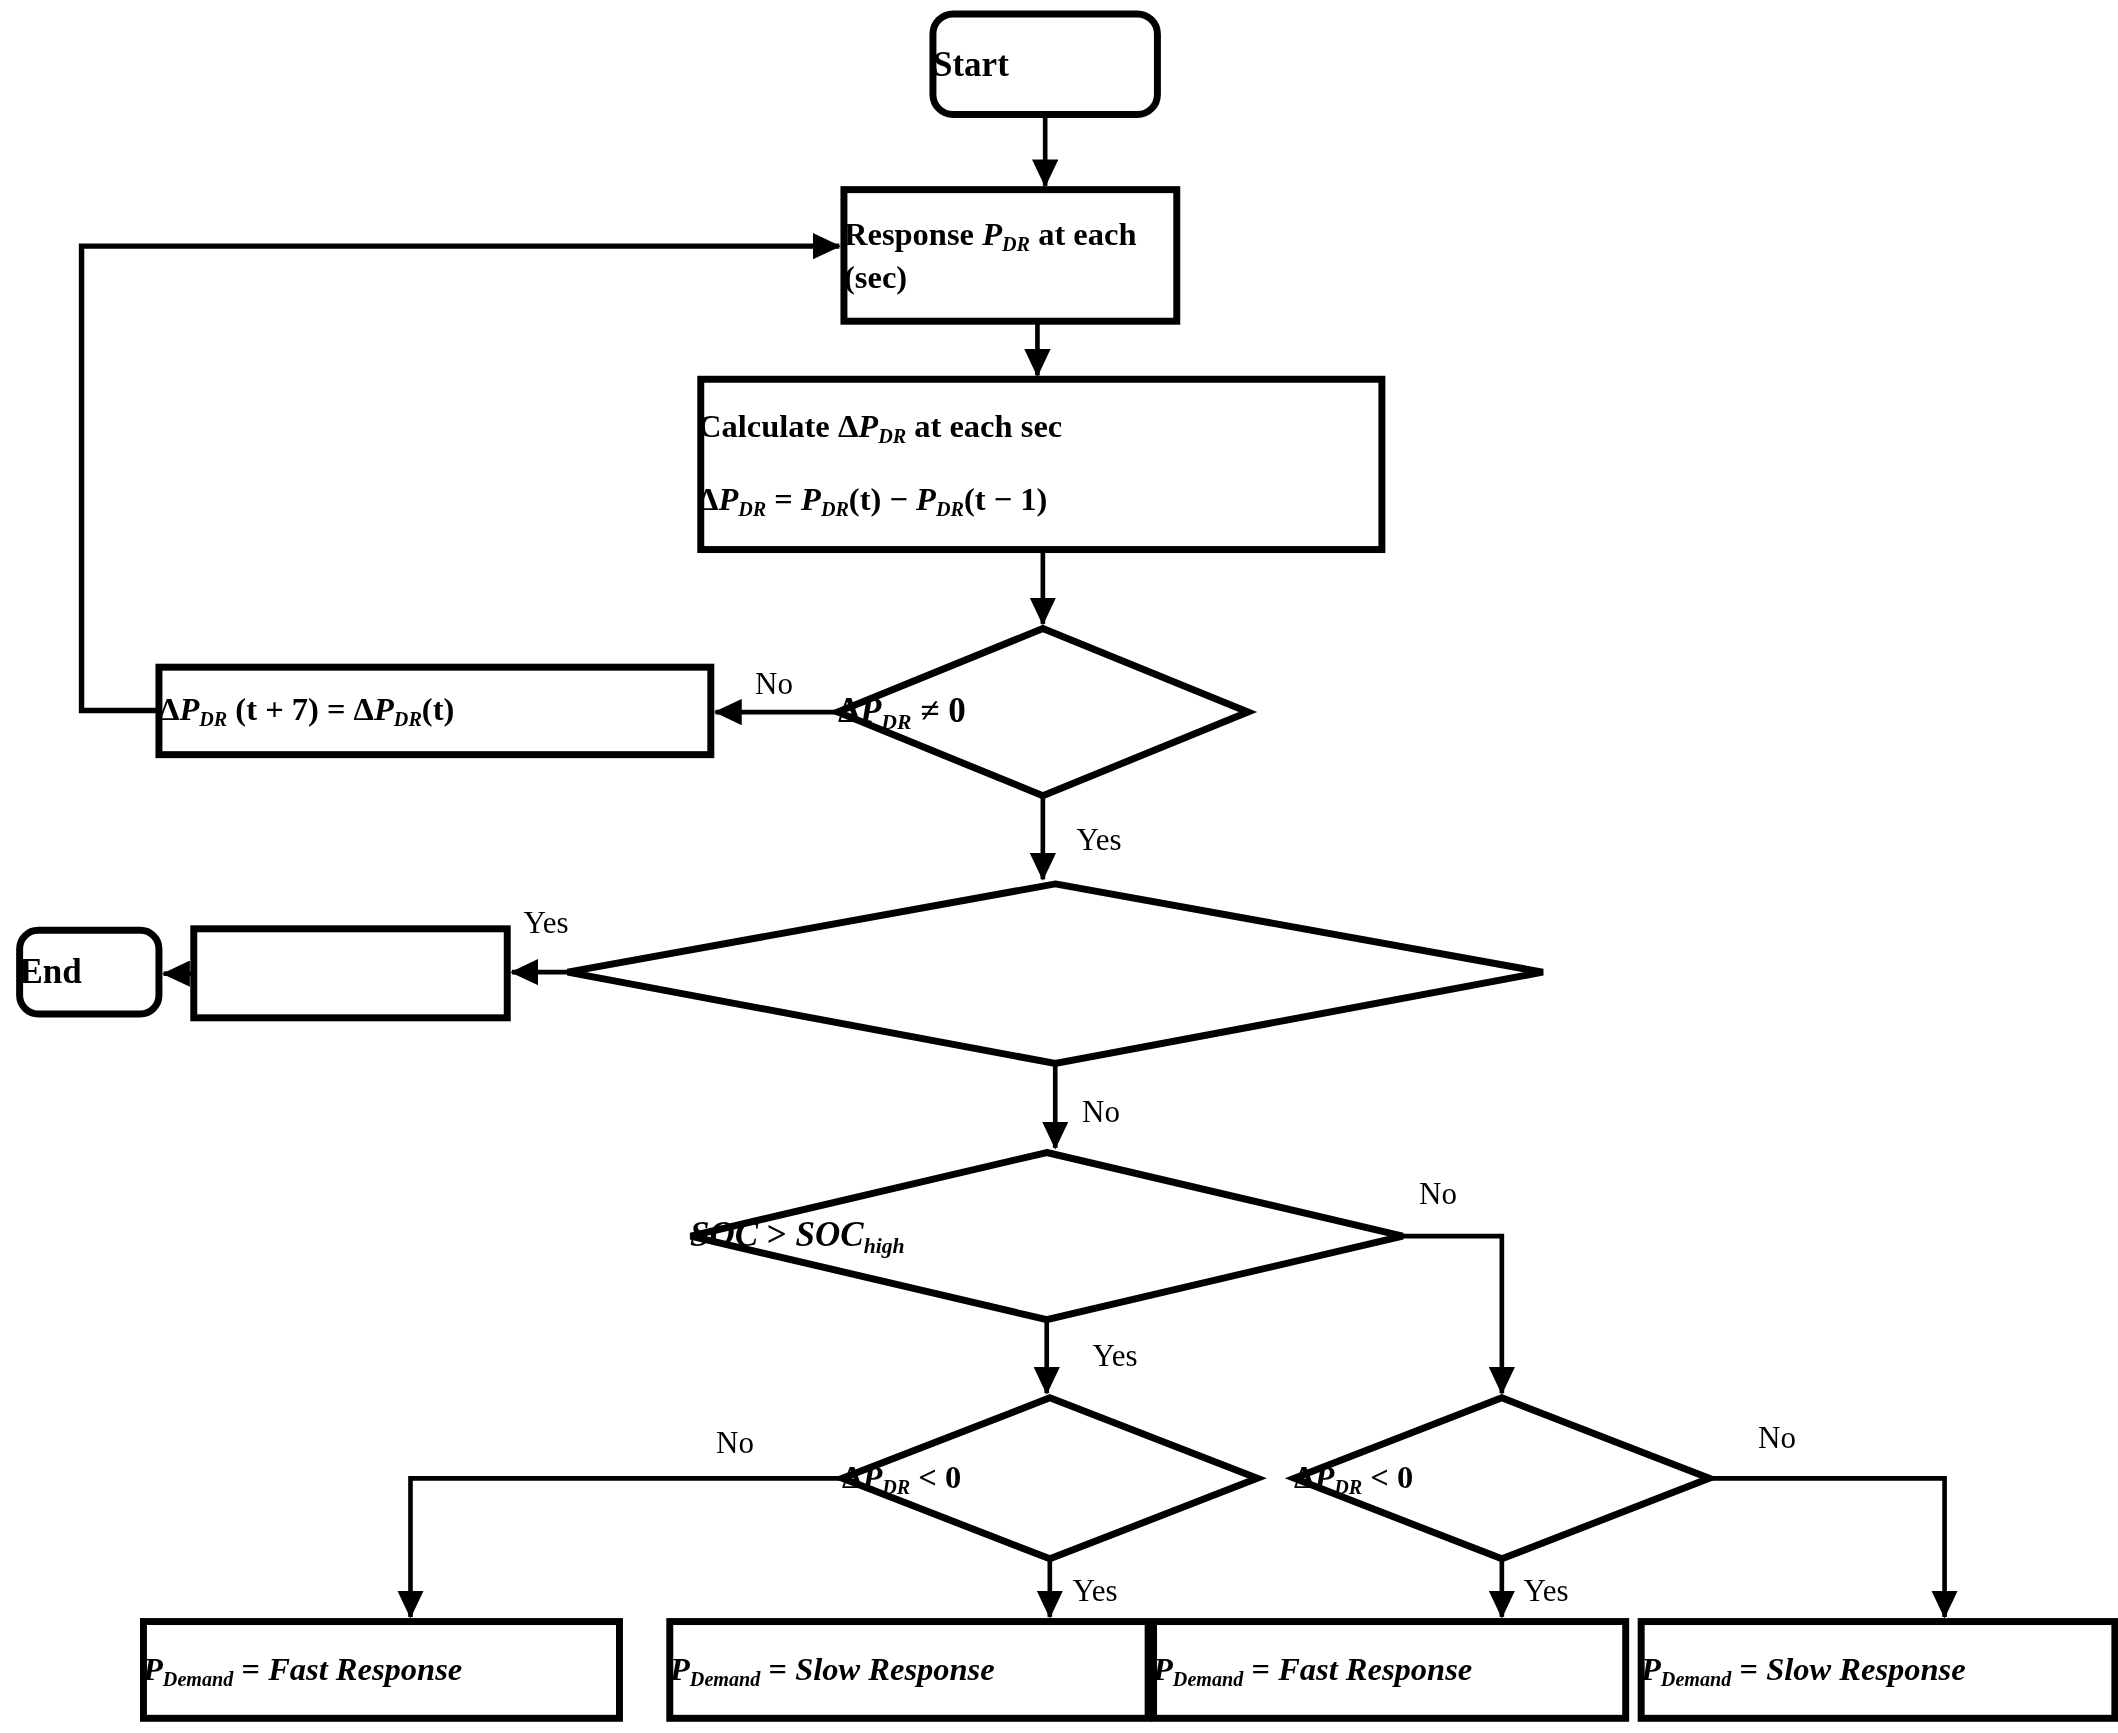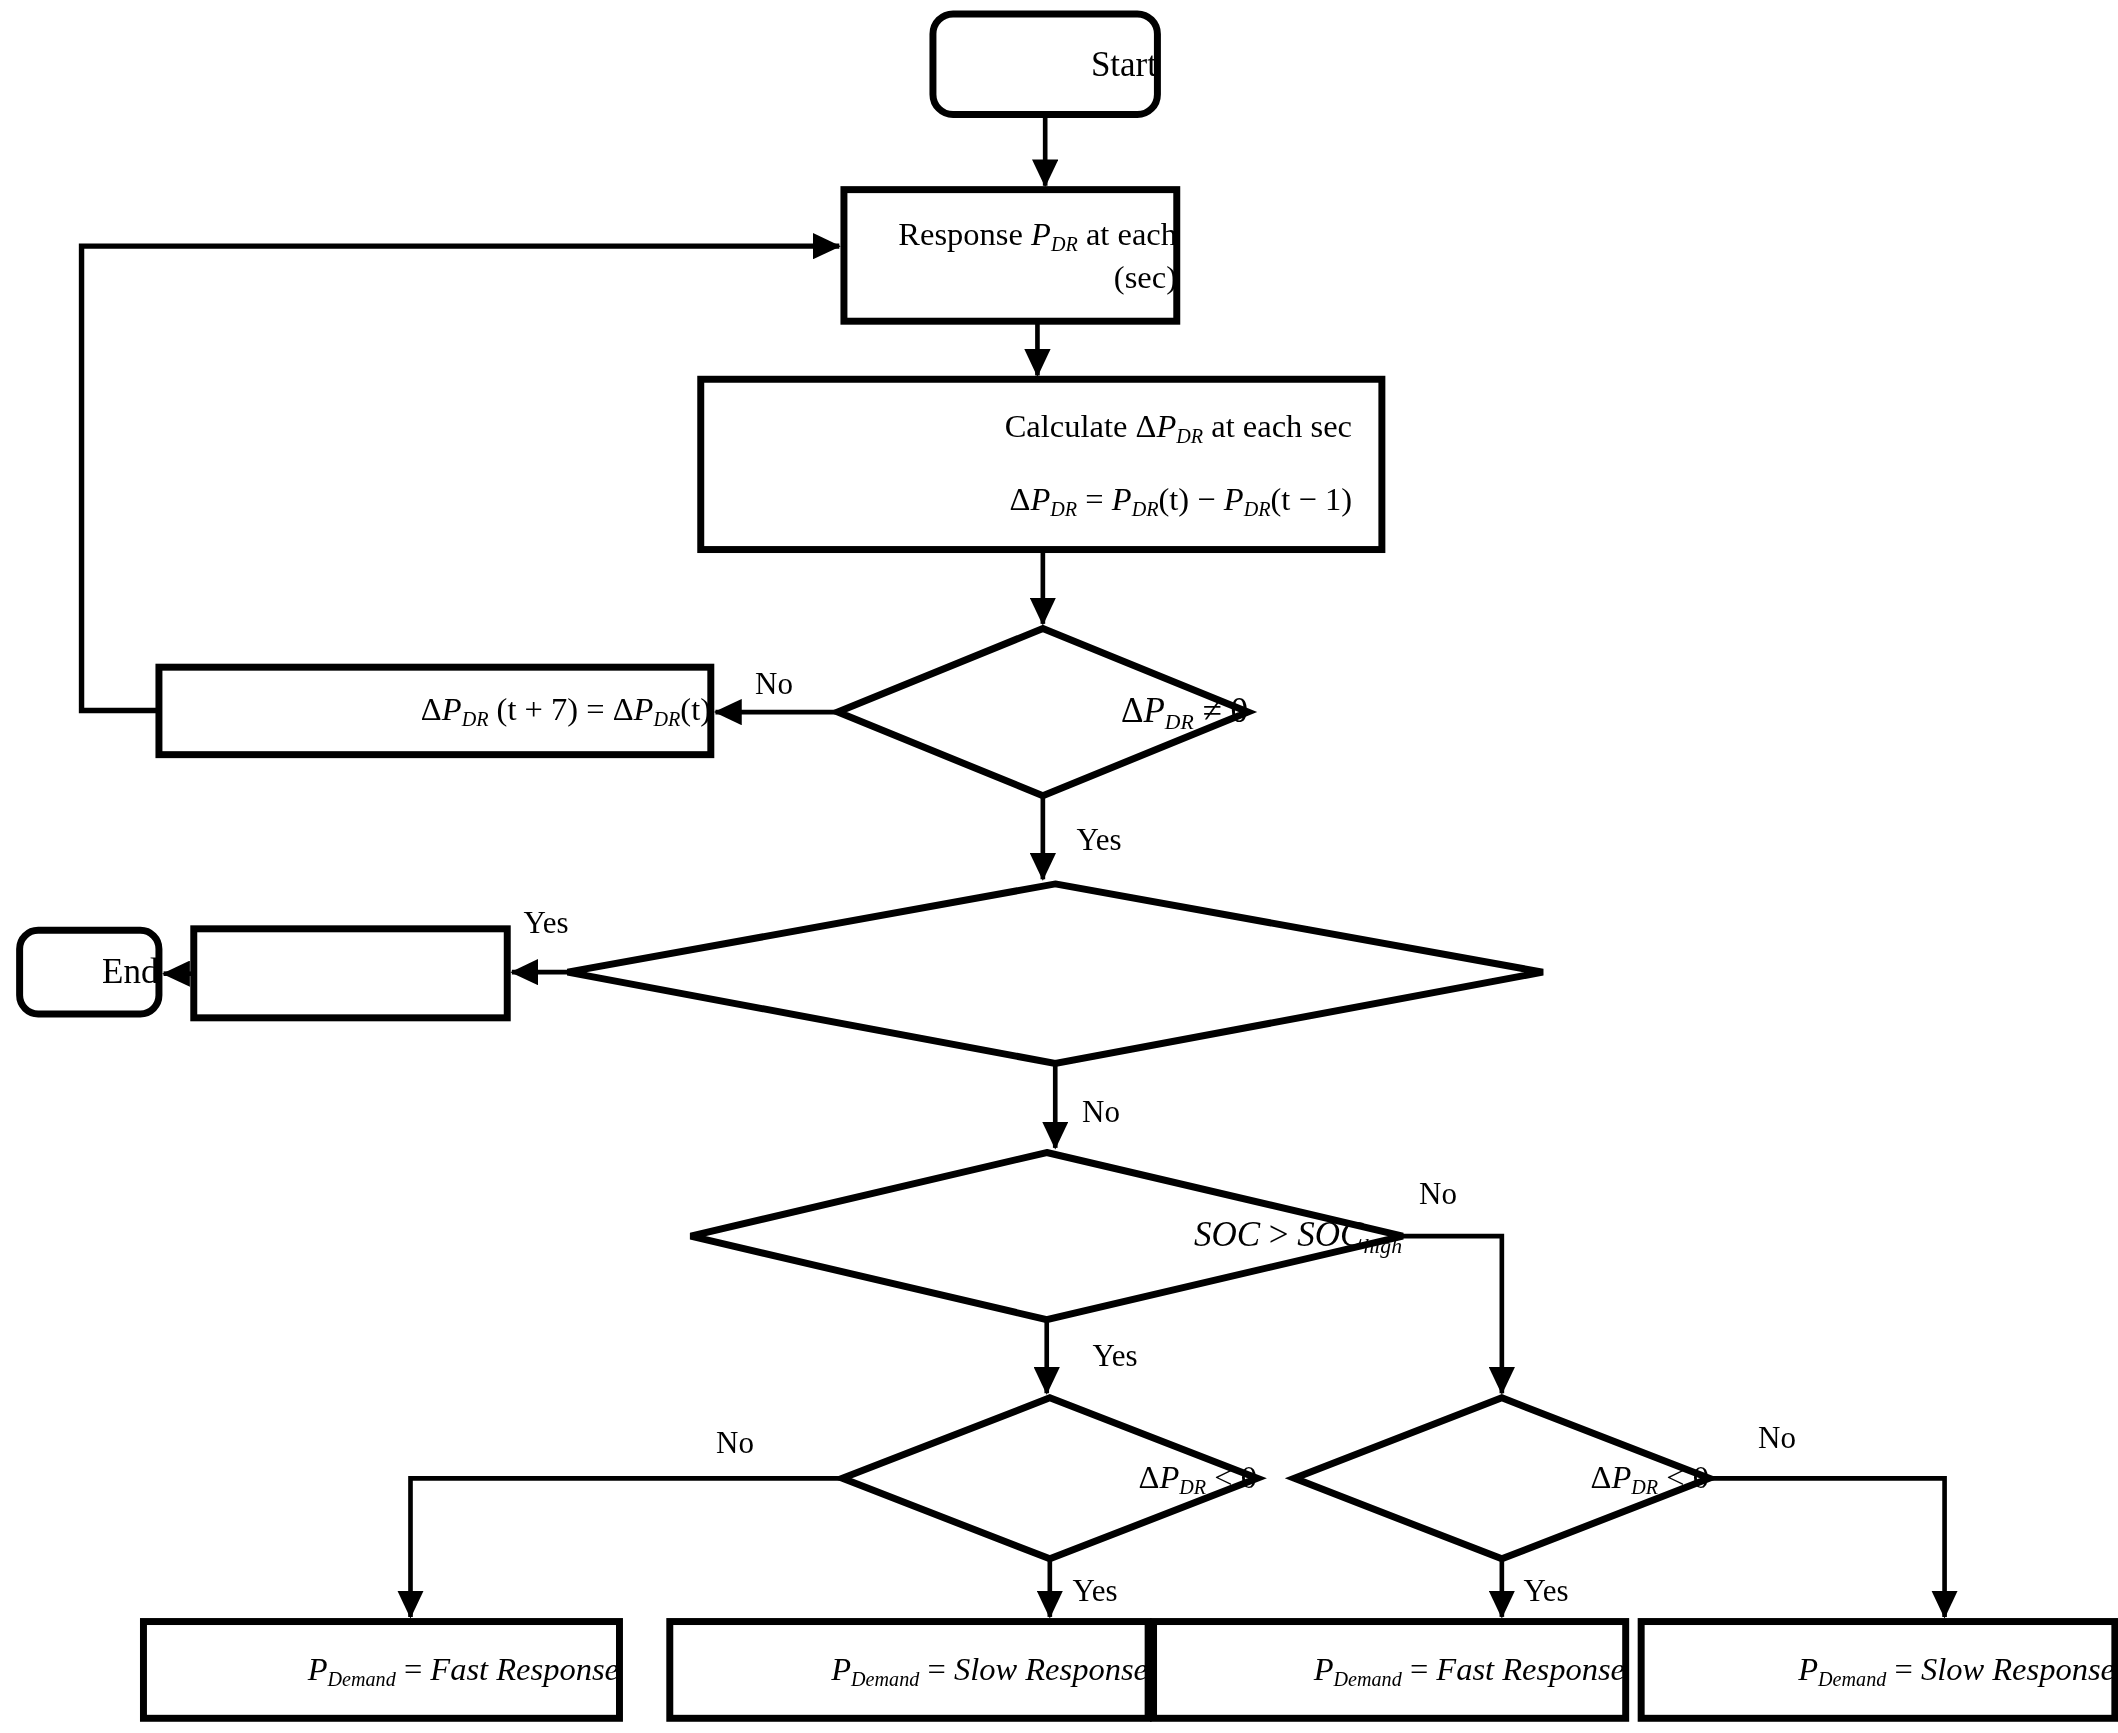--- a/index.html
+++ b/index.html
@@ -6,22 +6,22 @@
   html,body { margin:0; padding:0; background:var(--paper); }
   #stage {
     position:relative; width:2119px; height:1733px;
     background:var(--paper);
     font-family:"Liberation Serif", serif;
     color:var(--ink);
   }
   #wires { position:absolute; left:0; top:0; width:2119px; height:1733px; }
   .txt {
     position:absolute; display:flex; flex-direction:column;
-    align-items:flex-end; justify-content:center; text-align:center;
-    font-weight:normal; font-size:32.5px; line-height:1.25; white-space:nowrap;
+    align-items:flex-start; justify-content:center; text-align:center;
+    font-weight:bold; font-size:32.5px; line-height:1.25; white-space:nowrap;
   }
   .line { display:block; }
   .sub { font-size:0.62em; vertical-align:-0.30em; }
   .it  { font-style:italic; }
   .edge-label {
     position:absolute; transform:translate(-50%,-50%);
     font-weight:normal; font-size:31px; white-space:nowrap;
   }
   .big { font-size:35px; }
   .gap { row-gap:29px; }
@@ -73,21 +73,21 @@
 
   <div class="txt big" style="left:933px;top:14px;width:224px;height:101px;">
     <span class="line"><span>Start</span></span>
   </div>
 
   <div class="txt" style="left:844px;top:190px;width:333px;height:132px;">
     <span class="line"><span>Response </span><span class="it">P</span><span class="sub it">DR</span><span> at each</span></span>
     <span class="line"><span>(sec)</span></span>
   </div>
 
-  <div class="txt gap" style="left:671px;top:379px;width:681px;height:170px;">
+  <div class="txt gap" style="left:698px;top:379px;width:681px;height:170px;">
     <span class="line"><span>Calculate Δ</span><span class="it">P</span><span class="sub it">DR</span><span> at each sec</span></span>
     <span class="line"><span>Δ</span><span class="it">P</span><span class="sub it">DR</span><span> = </span><span class="it">P</span><span class="sub it">DR</span><span>(t) − </span><span class="it">P</span><span class="sub it">DR</span><span>(t − 1)</span></span>
   </div>
 
   <div class="txt big" style="left:838px;top:629px;width:410px;height:167px;">
     <span class="line"><span>Δ</span><span class="it">P</span><span class="sub it">DR</span><span> ≠ 0</span></span>
   </div>
 
   <div class="txt" style="left:159px;top:667px;width:552px;height:87px;">
     <span class="line"><span>Δ</span><span class="it">P</span><span class="sub it">DR</span><span> (t + 7) = Δ</span><span class="it">P</span><span class="sub it">DR</span><span>(t)</span></span>

